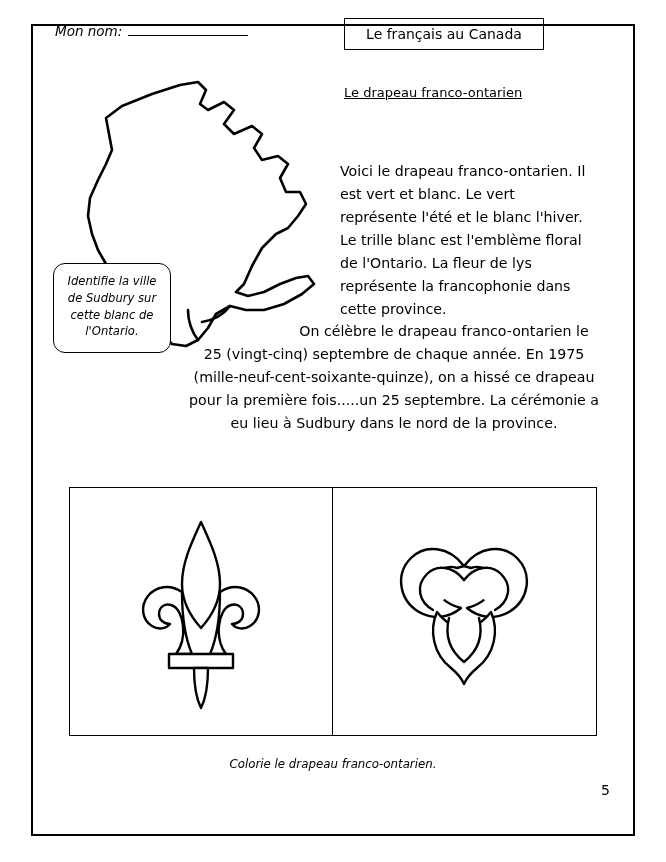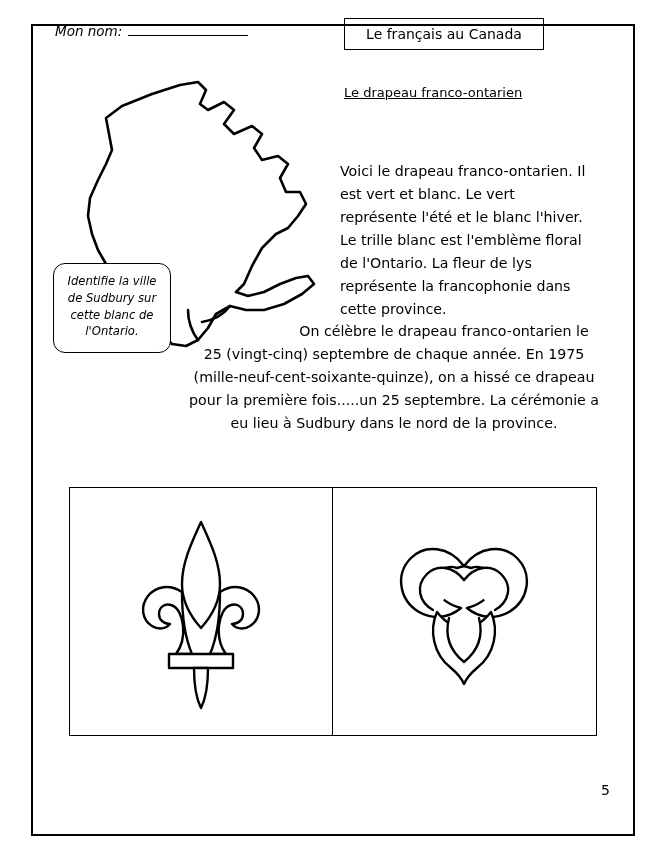--- a/index.html
+++ b/index.html
@@ -223,14 +223,15 @@
         <path d="M131,78 C146,58 170,56 184,70 C200,86 196,112 176,124 C162,132 146,130 134,120 C150,116 160,106 160,94 C160,84 150,76 138,80 Z"></path>
         <path d="M131,92 C142,78 158,76 168,86 C180,98 176,114 162,122"></path>
 
         <path d="M104,124 C96,142 100,166 118,180 C124,185 128,189 131,196 C134,189 138,185 144,180 C162,166 166,142 158,124 C150,134 142,140 131,140 C120,140 112,134 104,124 Z"></path>
         <path d="M116,130 C112,146 116,162 131,174 C146,162 150,146 146,130"></path>
       </svg>
     </div>
 
   </div>
 
+  <div class="caption">Colorie le drapeau franco-ontarien.</div>
   <div class="page-number">5</div>
 </div>
 
 </body></html>

